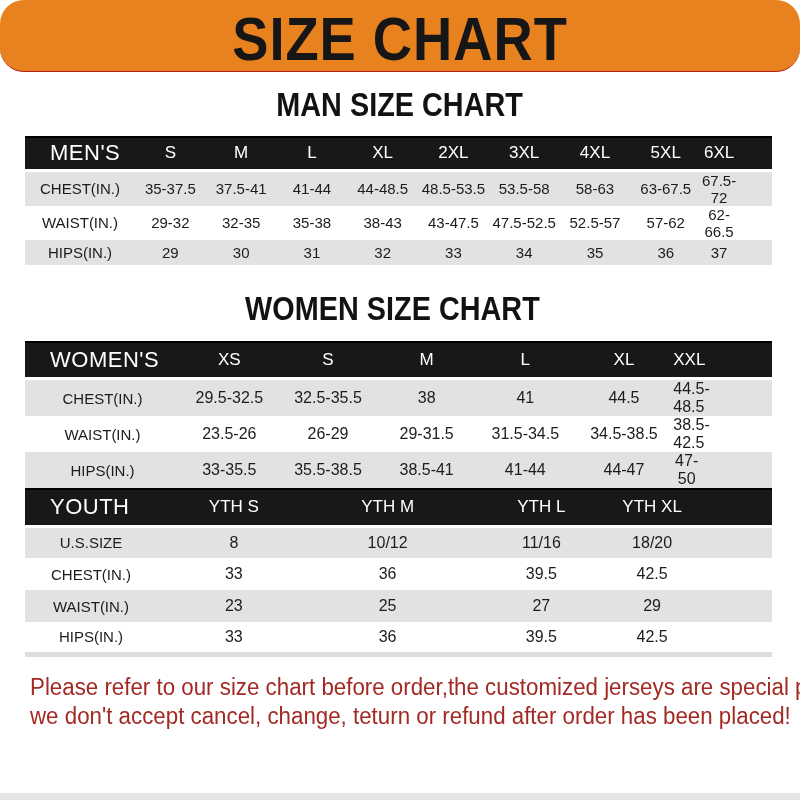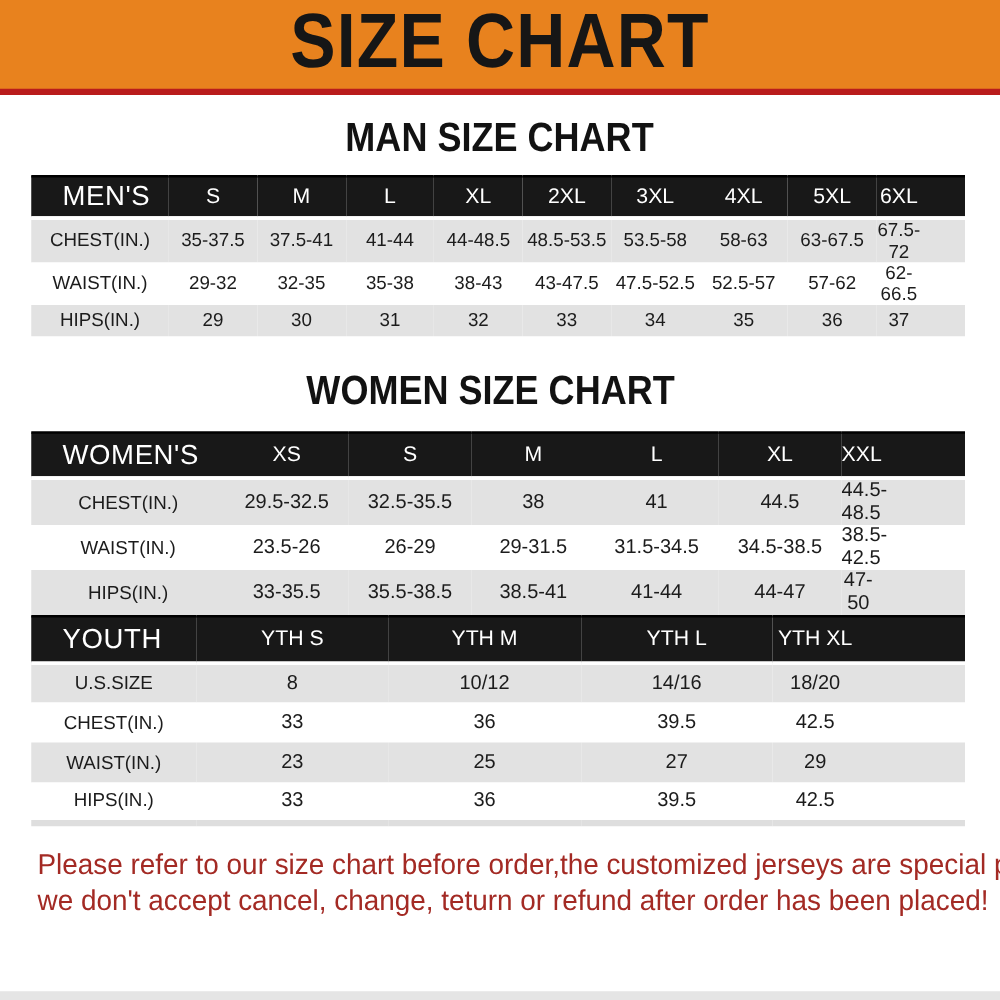--- a/index.html
+++ b/index.html
@@ -8,22 +8,22 @@
     background: #ffffff;
     font-family: "Liberation Sans", sans-serif;
     overflow: hidden;
     position: relative;
   }
 
   
   .banner {
     height: 71px;
     background: #E8821E;
-    border-bottom: 5px solid #b91c1c;
-    display: flex; align-items: flex-start; justify-content: center;
+    border-bottom: 1px solid #b91c1c;
+    display: flex; align-items: flex-end; justify-content: center; border-radius: 24px;
   }
   .banner-title {
     font-size: 56px;
     font-weight: bold;
     color: #161616;
     letter-spacing: 1px;
     transform: scale(0.97, 1.1);
     white-space: nowrap;
   }
 
@@ -246,21 +246,21 @@
           <th>YTH M</th>
           <th>YTH L</th>
           <th>YTH XL</th>
         </tr>
       </thead>
       <tbody>
         <tr>
           <td class="row-label">U.S.SIZE</td>
           <td>8</td>
           <td>10/12</td>
-          <td>14/16</td>
+          <td>11/16</td>
           <td>18/20</td>
         </tr>
         <tr>
           <td class="row-label">CHEST(IN.)</td>
           <td>33</td>
           <td>36</td>
           <td>39.5</td>
           <td>42.5</td>
         </tr>
         <tr>

